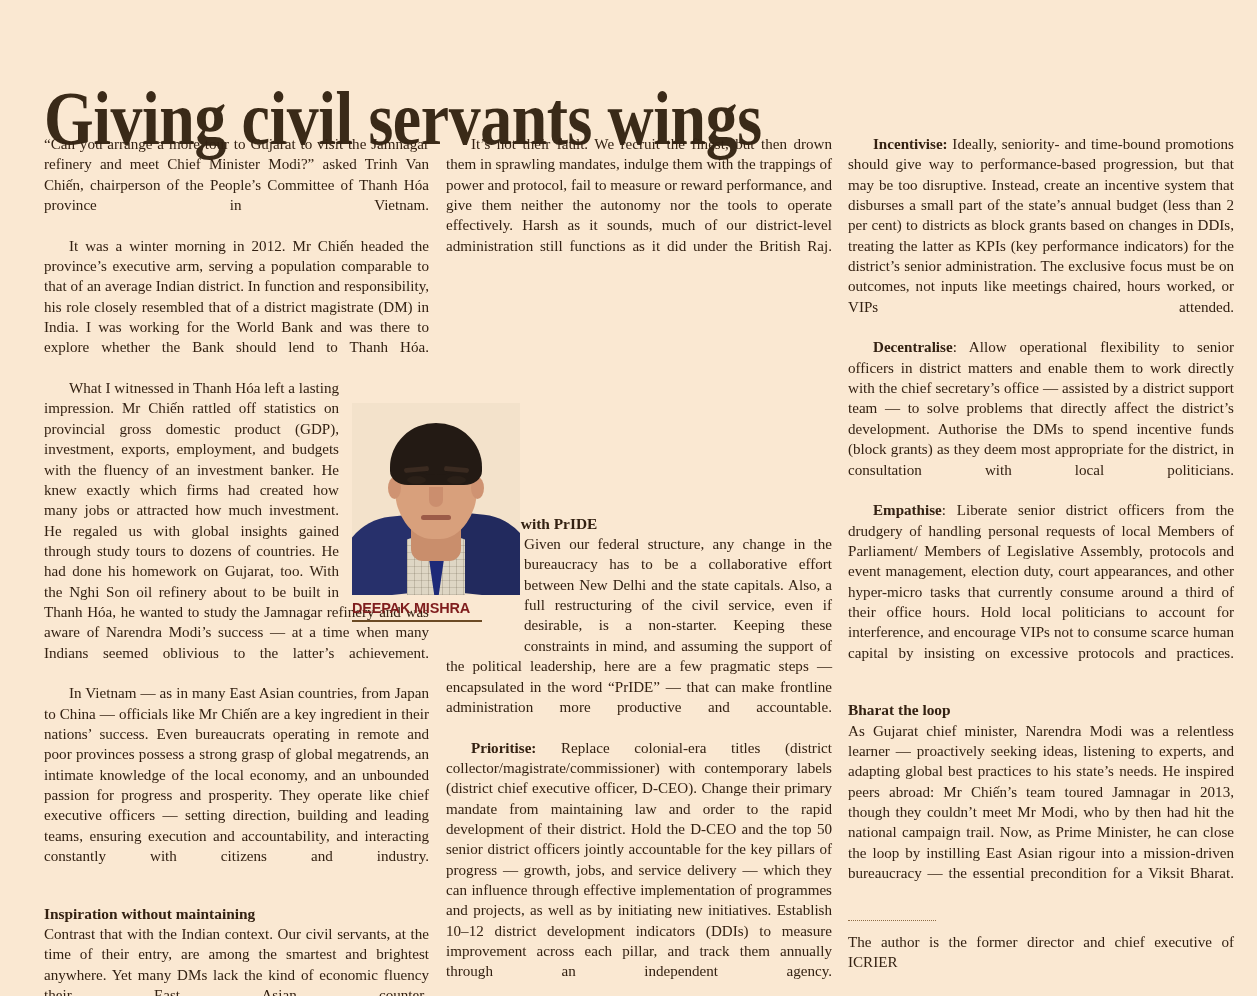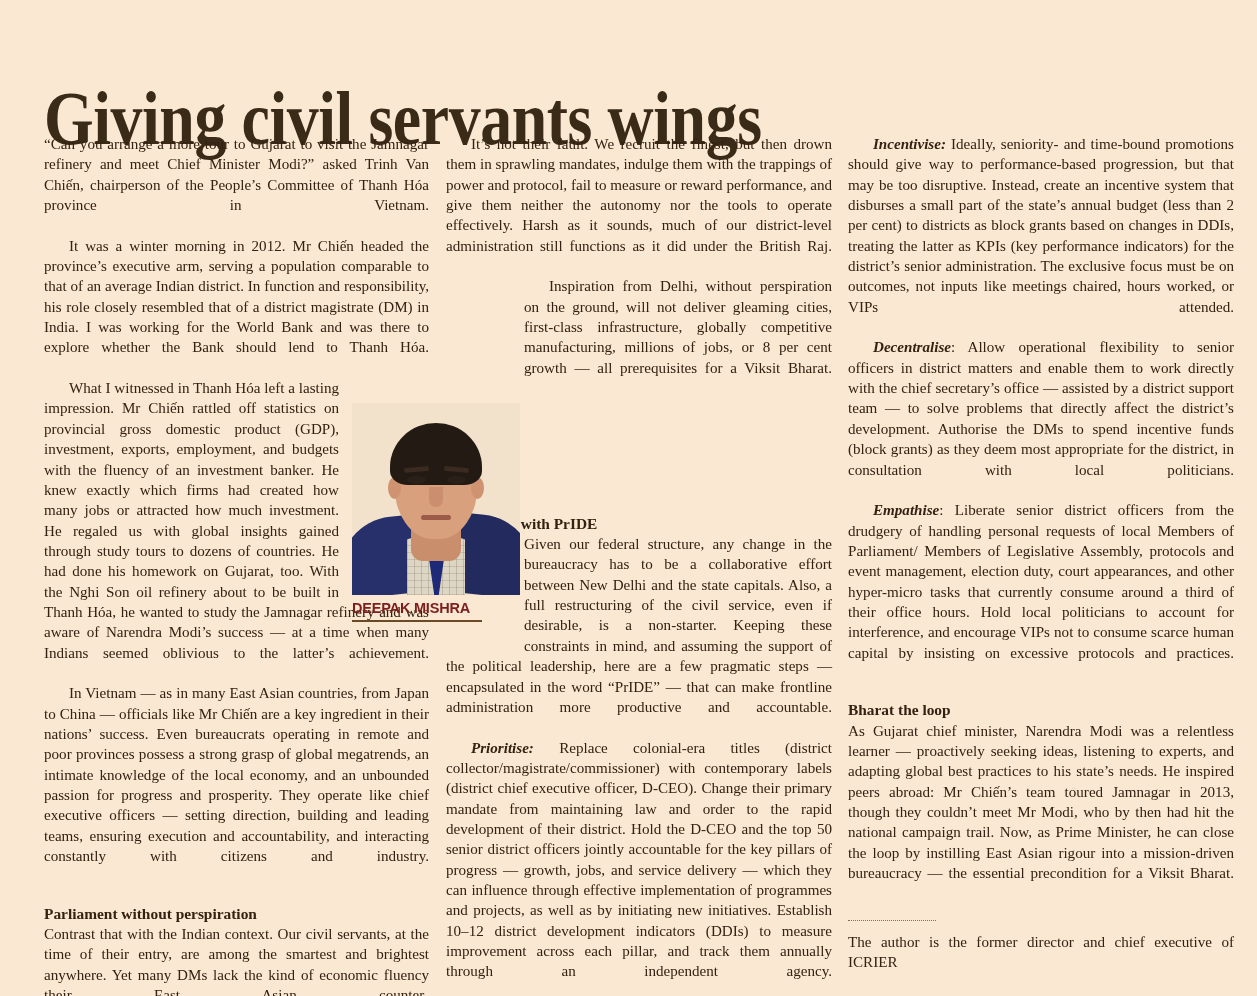--- a/index.html
+++ b/index.html
@@ -73,21 +73,20 @@
     font-weight: bold;
     font-size: 15.4px;
     line-height: 20.35px;
     margin-top: 17px !important;
     text-align: left !important;
   }
   .subhead::after { display: none !important; }
 
   .runin {
     font-weight: bold;
-    font-style: italic;
   }
 
   
   .photo-wrap {
     position: absolute;
     left: 352px;
     top: 403px;
     width: 168px;
     z-index: 5;
   }
@@ -227,29 +226,28 @@
   </div>
 
   <div class="col col-1">
     <p>“Can you arrange a more tour to Gujarat to visit the Jamnagar refinery and meet Chief Minister Modi?” asked  Trinh Van Chiến, chairperson of the People’s Committee of Thanh Hóa province in Vietnam.</p>
     <p class="indent">It was a winter morning in 2012. Mr Chiến headed the province’s executive arm, serving a population comparable to that of an average Indian district. In function and responsibility, his role closely resembled that of a district magistrate (DM) in India. I was working for the World Bank and was there to explore whether the Bank should lend to Thanh Hóa.</p>
     <p class="indent">
       <span class="wrap-right" style="height:205px"></span>
       <span>What I witnessed in Thanh Hóa left a lasting impression. Mr Chiến rattled off statistics on provincial gross domestic product (GDP), investment, exports, employment, and budgets with the fluency of an investment banker. He knew exactly which firms had created how many jobs or attracted how much investment. He regaled us with global insights gained through study tours to dozens of countries. He had done his homework on Gujarat, too. With the Nghi Son oil refinery about to be built in Thanh Hóa, he wanted to study the Jamnagar refinery and was aware of Narendra Modi’s success — at a time when many Indians seemed oblivious to the latter’s achievement.</span>
     </p>
     <p class="indent">In Vietnam — as in many East Asian countries, from Japan to China — officials like Mr Chiến are a key ingredient in their nations’ success. Even bureaucrats operating in remote and poor provinces possess a strong grasp of global megatrends, an intimate knowledge of the local economy, and an unbounded passion for progress and prosperity. They operate like chief executive officers — setting direction, building and leading teams, ensuring execution and accountability, and interacting constantly with citizens and industry.</p>
-    <p class="subhead">Parliament without perspiration</p>
+    <p class="subhead">Inspiration without maintaining</p>
     <p>Contrast that with the Indian context. Our civil servants, at the time of their entry, are among the smartest and brightest anywhere. Yet many DMs lack the kind of economic fluency their East Asian counter-</p>
   </div>
 
   <div class="col col-2">
     <p class="indent">It’s not their fault. We recruit the finest, but then drown them in sprawling mandates, indulge them with the trappings of power and protocol, fail to measure or reward performance, and give them neither the autonomy nor the tools to operate effectively. Harsh as it sounds, much of our district-level administration still functions as it did under the British Raj.</p>
     <p class="indent">
       <span class="wrap-left" style="height:200px"></span>
-      <span>Inspiration from Delhi, without perspiration on the ground, will not deliver gleaming cities, first-class infrastructure, globally competitive manufacturing, millions of jobs, or 8 per cent growth — all prerequisites for a Viksit Bharat.</span>
     </p>
     <p class="subhead">Reforming with PrIDE</p>
     <p>
       <span class="wrap-left" style="height:122px"></span>
       <span>Given our federal structure, any change in the bureaucracy has to be a collaborative effort between New Delhi and the state capitals. Also, a full restructuring of the civil service, even if desirable, is a non-starter. Keeping these constraints in mind, and assuming the support of the political leadership, here are a few pragmatic steps — encapsulated in the word “PrIDE” — that can make frontline administration more productive and accountable.</span>
     </p>
     <p class="indent"><span class="runin">Prioritise:</span><span> Replace colonial-era titles (district collector/magistrate/commissioner) with contemporary labels (district chief executive officer, D-CEO). Change their primary mandate from maintaining law and order to the rapid development of their district. Hold the D-CEO and the top 50 senior district officers jointly accountable for the key pillars of progress — growth, jobs, and service delivery — which they can influence through effective implementation of programmes and projects, as well as by initiating new initiatives. Establish 10–12 district development indicators (DDIs) to measure improvement across each pillar, and track them annually through an independent agency.</span></p>
   </div>
 
   <div class="col col-3">

